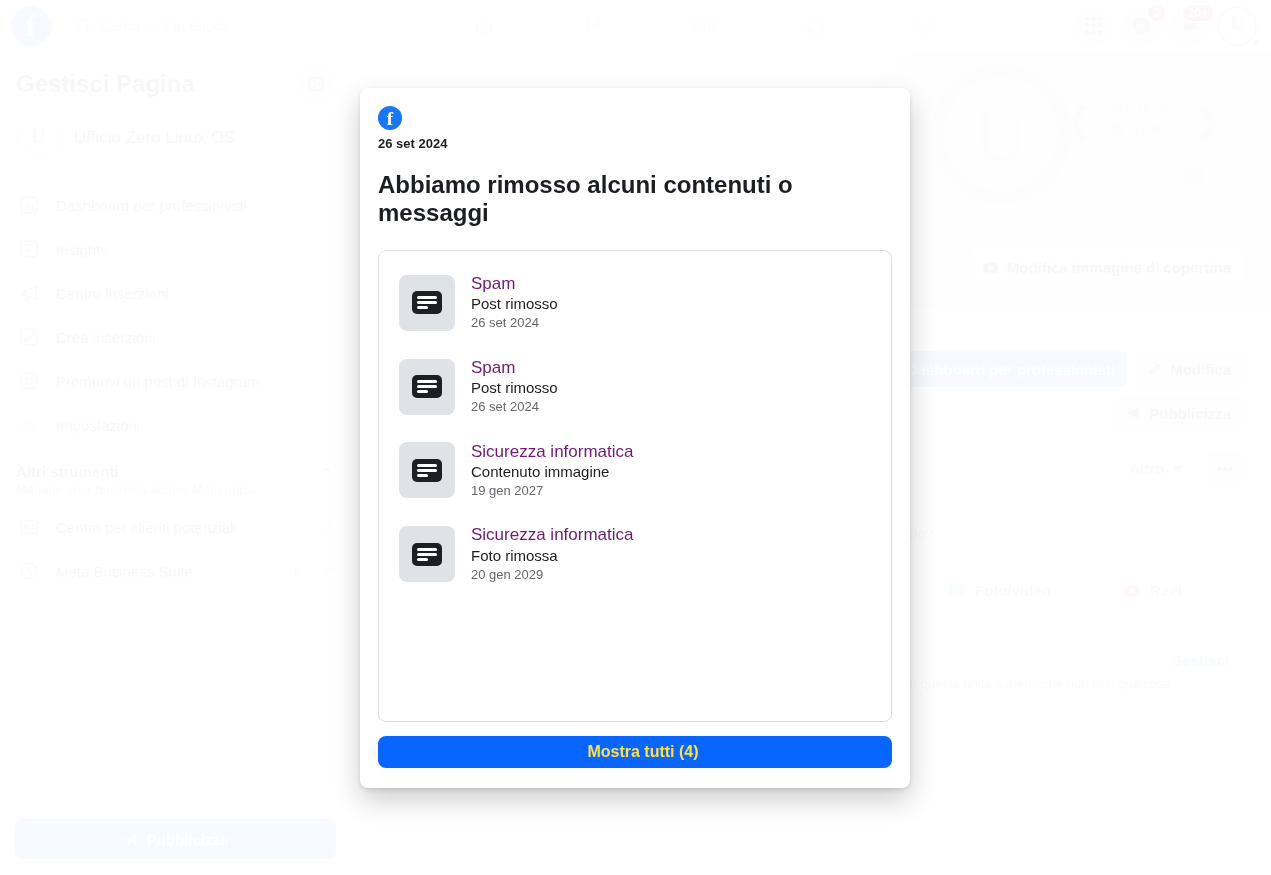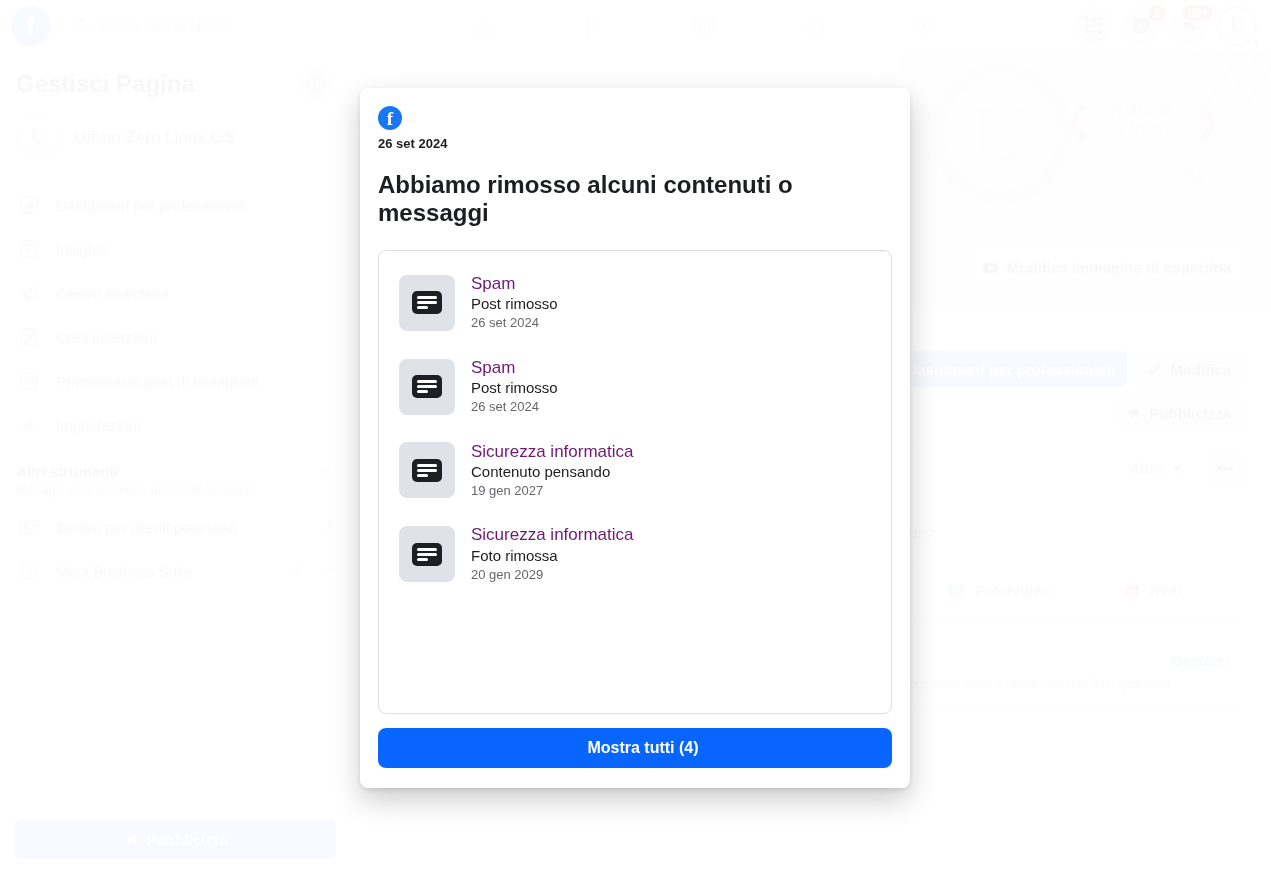--- a/index.html
+++ b/index.html
@@ -180,21 +180,21 @@
     width: 56px; height: 56px; border-radius: 8px; background: #dfe3e8;
     display: flex; align-items: center; justify-content: center; flex: 0 0 56px;
   }
   .evt-thumb-inner { width: 30px; height: 23px; border-radius: 5px; background: #1c2025; display: flex; flex-direction: column; justify-content: center; gap: 2.5px; padding: 0 5px; }
   .evt-thumb-inner i { display: block; height: 2.6px; background: #fff; border-radius: 2px; }
   .evt-t1 { font-size: 17px; color: #701a75; line-height: 1.25; }
   .evt-t2 { font-size: 15px; color: #1c1e21; line-height: 1.3; }
   .evt-t3 { font-size: 13px; color: #65676b; line-height: 1.4; margin-top: 1px; }
   .modal-foot { padding: 14px 18px 20px 18px; }
   .btn-showall {
-    height: 40px; border-radius: 8px; background: #0866ff; color: #ffffff;
+    height: 32px; border-radius: 8px; background: #0866ff; color: #fde047;
     display: flex; align-items: center; justify-content: center;
     font-size: 16px; font-weight: bold; padding-left: 16px;
   }
   svg { display: block; }
 </style>
 </head>
 <body>
 
 <div id="root">
 
@@ -621,21 +621,21 @@
         <div class="evt-item">
           <div class="evt-thumb">
             <div class="evt-thumb-inner">
                 <i></i>
                 <i></i>
                 <i style="width:55%"></i>
               </div>
           </div>
           <div>
             <div class="evt-t1">Sicurezza informatica</div>
-            <div class="evt-t2">Contenuto pensando</div>
+            <div class="evt-t2">Contenuto immagine</div>
             <div class="evt-t3">19 gen 2027</div>
           </div>
         </div>
 
         <div class="evt-item">
           <div class="evt-thumb">
             <div class="evt-thumb-inner">
                 <i></i>
                 <i></i>
                 <i style="width:55%"></i>

